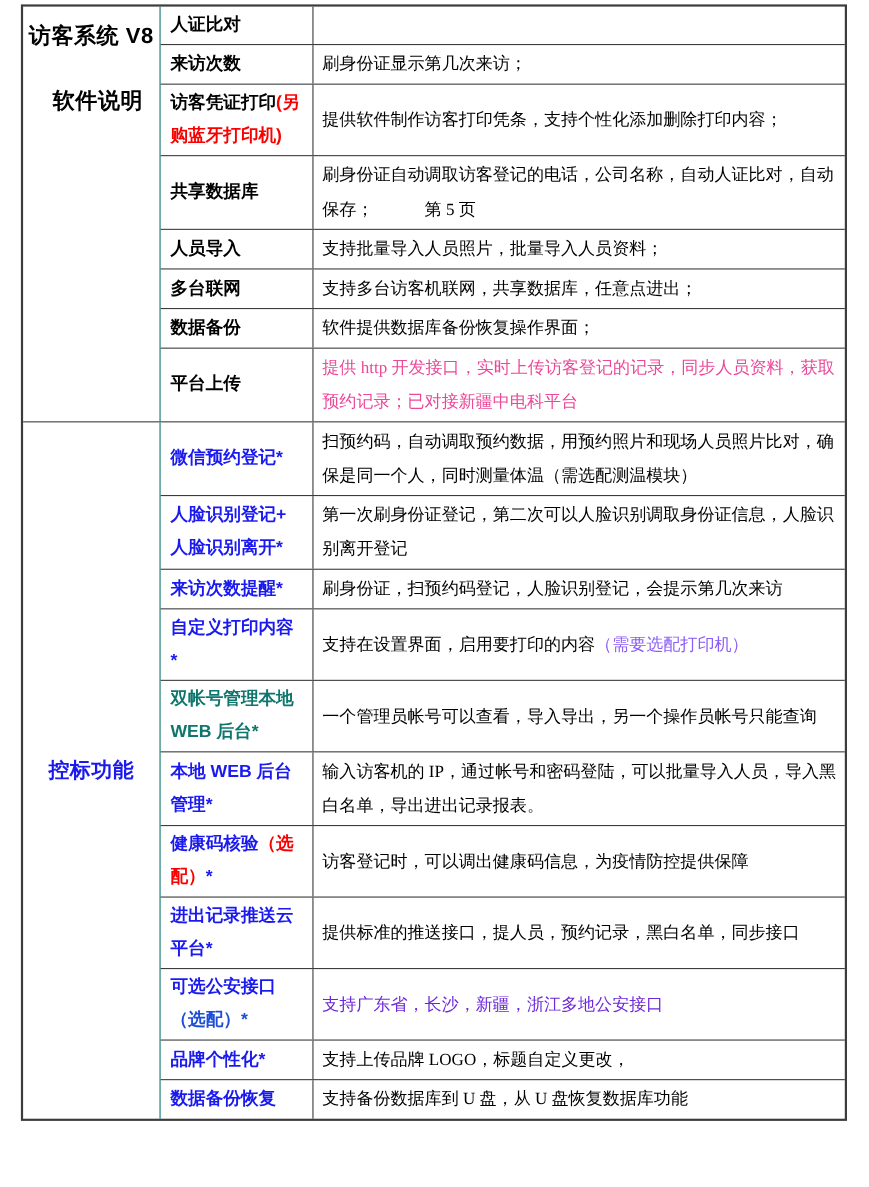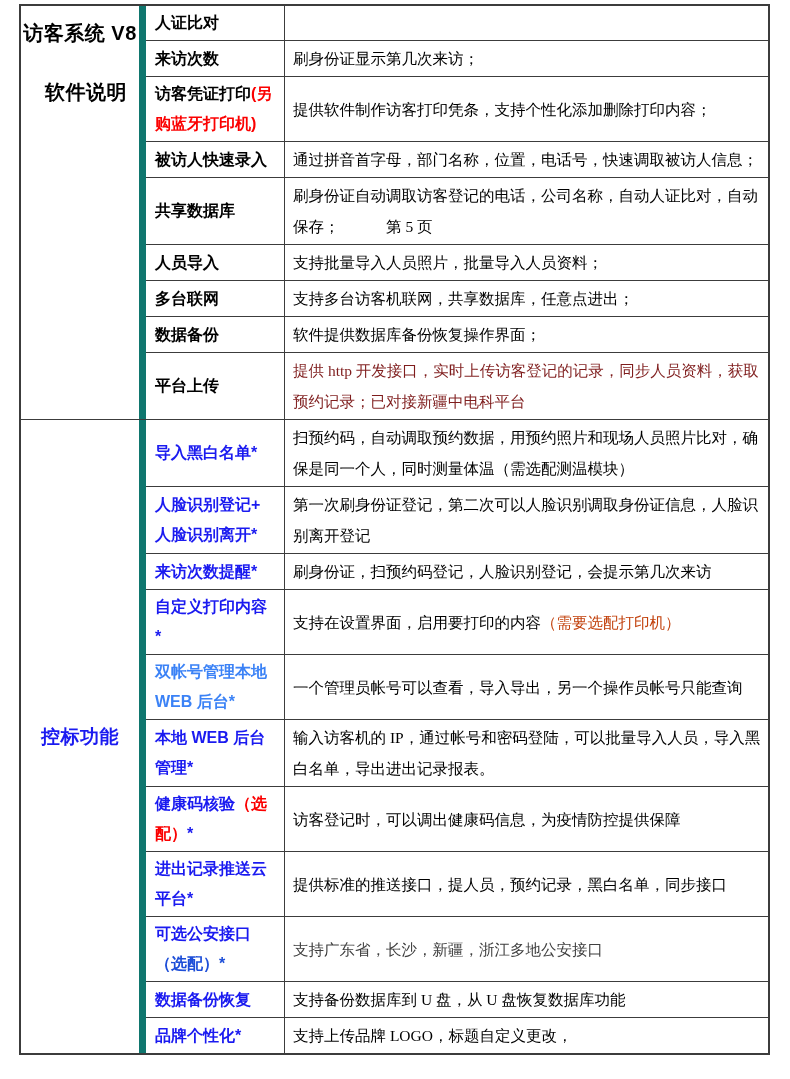--- a/index.html
+++ b/index.html
@@ -14,21 +14,21 @@
     border: 2px solid #3c3c3c;
     background: #ffffff;
   }
 
   .section { display: flex; }
   .section + .section { border-top: 1px solid #3c3c3c; }
 
   .side-cell {
     width: 125px;
     flex: 0 0 125px;
-    border-right: 7px solid #0f766e;
+    border-right: 1px solid #0f766e;
     display: flex;
     flex-direction: column;
     text-align: center;
     font-weight: bold;
   }
   .side-cell.top-align { justify-content: flex-start; padding-top: 13px; }
   .side-cell.center-align { justify-content: center; }
 
   .side-line { font-size: 20px; line-height: 28px; letter-spacing: 0.5px; }
   .side-line + .side-line { margin-top: 31px; padding-left: 12px; }
@@ -97,28 +97,20 @@
           <div class="label-cell">
             <div class="label-txt"><span style="color: rgb(0, 0, 0);">访客凭证打印</span><span style="color: rgb(251, 0, 0);">(另
 购蓝牙打印机)</span></div>
           </div>
           <div class="desc-cell">
             <div class="desc-txt"><span style="color: rgb(0, 0, 0);">提供软件制作访客打印凭条，支持个性化添加删除打印内容；</span></div>
           </div>
         </div>
         <div class="row">
           <div class="label-cell">
-            <div class="label-txt"><span style="color: rgb(0, 0, 0);">被访人快速录入</span></div>
-          </div>
-          <div class="desc-cell">
-            <div class="desc-txt"><span style="color: rgb(0, 0, 0);">通过拼音首字母，部门名称，位置，电话号，快速调取被访人信息；</span></div>
-          </div>
-        </div>
-        <div class="row">
-          <div class="label-cell">
             <div class="label-txt"><span style="color: rgb(0, 0, 0);">共享数据库</span></div>
           </div>
           <div class="desc-cell">
             <div class="desc-txt"><span style="color: rgb(0, 0, 0);">刷身份证自动调取访客登记的电话，公司名称，自动人证比对，自动保存；　　　第 5 页</span></div>
           </div>
         </div>
         <div class="row">
           <div class="label-cell">
             <div class="label-txt"><span style="color: rgb(0, 0, 0);">人员导入</span></div>
           </div>
@@ -140,34 +132,34 @@
           </div>
           <div class="desc-cell">
             <div class="desc-txt"><span style="color: rgb(0, 0, 0);">软件提供数据库备份恢复操作界面；</span></div>
           </div>
         </div>
         <div class="row">
           <div class="label-cell">
             <div class="label-txt"><span style="color: rgb(0, 0, 0);">平台上传</span></div>
           </div>
           <div class="desc-cell">
-            <div class="desc-txt"><span style="color: #7f1d1d;">提供 http 开发接口，实时上传访客登记的记录，同步人员资料，获取预约记录；已对接新疆中电科平台</span></div>
+            <div class="desc-txt"><span style="color: #ec4899;">提供 http 开发接口，实时上传访客登记的记录，同步人员资料，获取预约记录；已对接新疆中电科平台</span></div>
           </div>
         </div>
       </div>
   </div>
 
   <div class="section">
     <div class="side-cell center-align">
       <div class="side-line blue-head" style="color: rgb(26, 26, 240);">控标功能</div>
     </div>
     <div class="rows">
         <div class="row">
           <div class="label-cell">
-            <div class="label-txt"><span style="color: rgb(26, 26, 240);">导入黑白名单*</span></div>
+            <div class="label-txt"><span style="color: rgb(26, 26, 240);">微信预约登记*</span></div>
           </div>
           <div class="desc-cell">
             <div class="desc-txt"><span style="color: rgb(0, 0, 0);">扫预约码，自动调取预约数据，用预约照片和现场人员照片比对，确保是同一个人，同时测量体温（需选配测温模块）</span></div>
           </div>
         </div>
         <div class="row">
           <div class="label-cell">
             <div class="label-txt"><span style="color: rgb(26, 26, 240);">人脸识别登记+
 人脸识别离开*</span></div>
           </div>
@@ -182,26 +174,26 @@
           <div class="desc-cell">
             <div class="desc-txt"><span style="color: rgb(0, 0, 0);">刷身份证，扫预约码登记，人脸识别登记，会提示第几次来访</span></div>
           </div>
         </div>
         <div class="row">
           <div class="label-cell">
             <div class="label-txt"><span style="color: rgb(26, 26, 240);">自定义打印内容
 *</span></div>
           </div>
           <div class="desc-cell">
-            <div class="desc-txt"><span style="color: rgb(0, 0, 0);">支持在设置界面，启用要打印的内容</span><span style="color: #c2410c;">（需要选配打印机）</span></div>
-          </div>
-        </div>
-        <div class="row">
-          <div class="label-cell">
-            <div class="label-txt"><span style="color: #3b82f6;">双帐号管理本地
+            <div class="desc-txt"><span style="color: rgb(0, 0, 0);">支持在设置界面，启用要打印的内容</span><span style="color: #8b5cf6;">（需要选配打印机）</span></div>
+          </div>
+        </div>
+        <div class="row">
+          <div class="label-cell">
+            <div class="label-txt"><span style="color: #0f766e;">双帐号管理本地
 WEB 后台*</span></div>
           </div>
           <div class="desc-cell">
             <div class="desc-txt"><span style="color: rgb(0, 0, 0);">一个管理员帐号可以查看，导入导出，另一个操作员帐号只能查询</span></div>
           </div>
         </div>
         <div class="row">
           <div class="label-cell">
             <div class="label-txt"><span style="color: rgb(26, 26, 240);">本地 WEB 后台
 管理*</span></div>
@@ -227,35 +219,35 @@
           <div class="desc-cell">
             <div class="desc-txt"><span style="color: rgb(0, 0, 0);">提供标准的推送接口，提人员，预约记录，黑白名单，同步接口</span></div>
           </div>
         </div>
         <div class="row">
           <div class="label-cell">
             <div class="label-txt"><span style="color: rgb(26, 26, 240);">可选公安接口
 </span><span style="color: #1d4ed8;">（选配）*</span></div>
           </div>
           <div class="desc-cell">
-            <div class="desc-txt"><span style="color: #404040;">支持广东省，长沙，新疆，浙江多地公安接口</span></div>
+            <div class="desc-txt"><span style="color: #6d28d9;">支持广东省，长沙，新疆，浙江多地公安接口</span></div>
+          </div>
+        </div>
+        <div class="row">
+          <div class="label-cell">
+            <div class="label-txt"><span style="color: rgb(26, 26, 240);">品牌个性化*</span></div>
+          </div>
+          <div class="desc-cell">
+            <div class="desc-txt"><span style="color: rgb(0, 0, 0);">支持上传品牌 LOGO，标题自定义更改，</span></div>
           </div>
         </div>
         <div class="row">
           <div class="label-cell">
             <div class="label-txt"><span style="color: rgb(26, 26, 240);">数据备份恢复</span></div>
           </div>
           <div class="desc-cell">
             <div class="desc-txt"><span style="color: rgb(0, 0, 0);">支持备份数据库到 U 盘，从 U 盘恢复数据库功能</span></div>
-          </div>
-        </div>
-        <div class="row">
-          <div class="label-cell">
-            <div class="label-txt"><span style="color: rgb(26, 26, 240);">品牌个性化*</span></div>
-          </div>
-          <div class="desc-cell">
-            <div class="desc-txt"><span style="color: rgb(0, 0, 0);">支持上传品牌 LOGO，标题自定义更改，</span></div>
           </div>
         </div>
       </div>
   </div>
 
 </div>
 
 </body></html>

